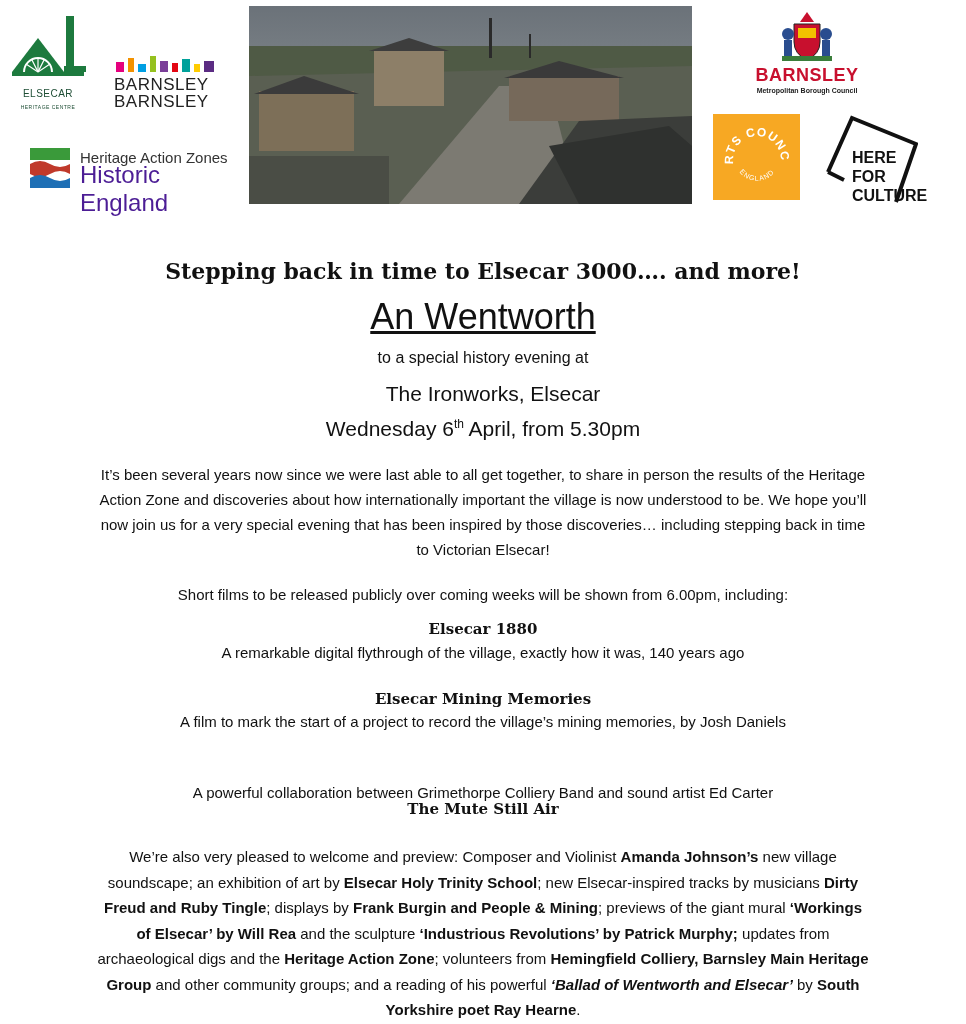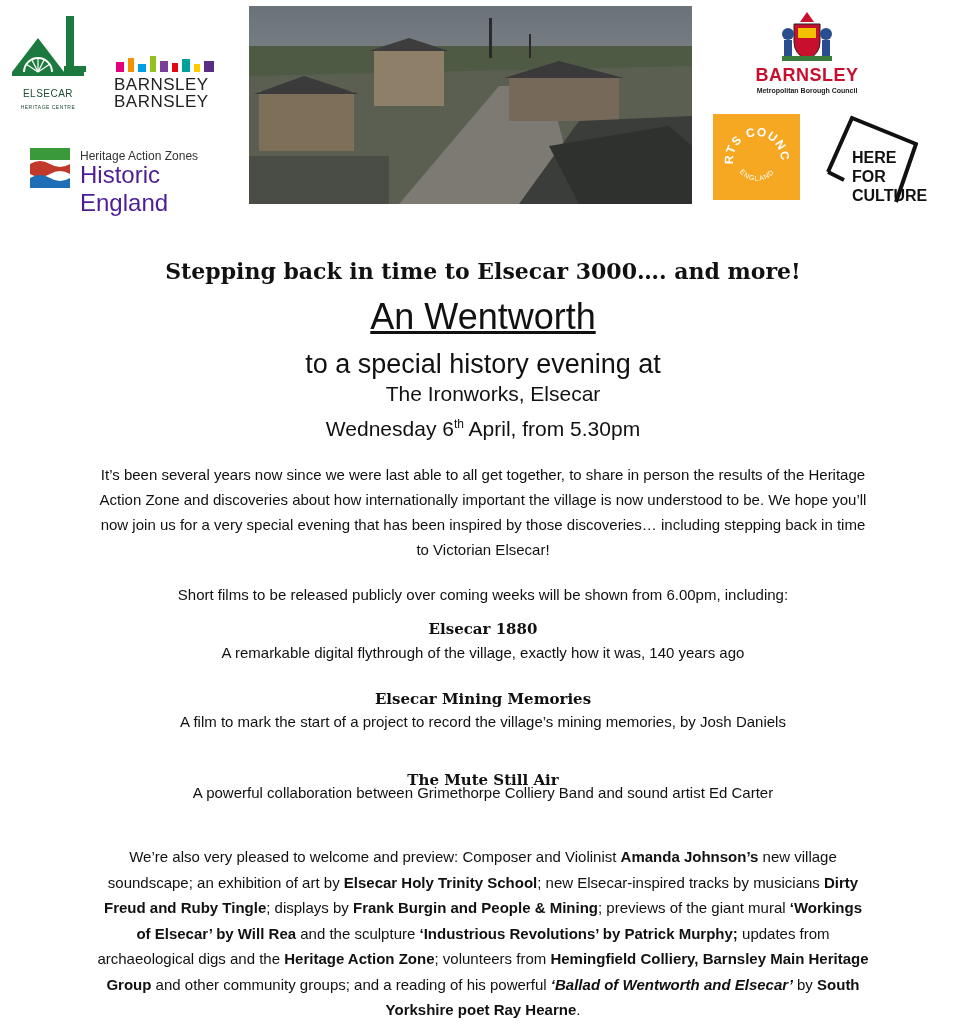--- a/index.html
+++ b/index.html
@@ -8,49 +8,49 @@
   
   .logo { position:absolute; }
   .elsecar { left:4px; top:14px; width:88px; height:106px; }
   .elsecar .name { position:absolute; left:0; width:88px; top:74px; text-align:center; font-size:10px; letter-spacing:0.5px; color:#1d4d34; }
   .elsecar .sub { position:absolute; left:0; width:88px; top:90px; text-align:center; font-size:5px; letter-spacing:0.5px; color:#1d4d34; }
 
   .bmuseums { left:112px; top:52px; width:110px; height:60px; }
   .bmuseums .name { position:absolute; left:2px; top:24px; font-size:17px; line-height:17px; letter-spacing:0.5px; color:#222; }
 
   .he { left:28px; top:146px; width:200px; height:50px; }
-  .he .sub { position:absolute; left:52px; top:3px; font-size:12px; color:#333; }
+  .he .sub { position:absolute; left:52px; top:3px; font-size:15px; color:#333; }
   .he .name { position:absolute; left:52px; top:15px; font-size:24px; color:#4c1d95; }
 
   .hero { position:absolute; left:249px; top:6px; width:443px; height:198px; overflow:hidden; }
 
   .bmbc { left:732px; top:10px; width:150px; height:90px; }
   .bmbc .name { position:absolute; left:0; width:150px; top:55px; text-align:center; font-weight:bold; font-size:18px; color:#c8102e; letter-spacing:0.5px; }
   .bmbc .sub { position:absolute; left:0; width:150px; top:77px; text-align:center; font-size:7px; font-weight:bold; color:#222; }
 
   .arts { left:713px; top:114px; width:87px; height:86px; background:#f7a823; }
   .hfc { left:822px; top:114px; width:96px; height:90px; }
   .hfc .name { position:absolute; left:30px; top:34px; font-weight:bold; font-size:16px; line-height:19px; color:#111; }
 
   
   .center { position:absolute; left:0; width:966px; text-align:center; }
   .tagline { top:258px; font-family:"DejaVu Serif", serif; font-weight:bold; font-size:22px; }
   .invite { top:296px; font-size:36px; text-decoration:underline; }
-  .line1 { top:349px; font-size:27px; }
+  .line1 { top:349px; font-size:16px; }
   .line2 { top:382px; font-size:21px;padding-left:10px; }
   .line3 { top:417px; font-size:21px; }
   .line3 sup { font-size:12px; }
 
   .para { position:absolute; left:95px; width:776px; text-align:center; font-size:15px; line-height:25px; }
   .intro { top:462px; }
   .shortfilms { top:582px; }
   .film-title { font-family:"DejaVu Serif", serif; font-weight:bold; font-size:15px;text-align:center; }
   .f1t { top:620px; } .f1d { top:644px; font-size:15px; }
   .f2t { top:690px; } .f2d { top:713px; font-size:15px; }
-  .f3t { top:771px; } .f3d { top:784px; font-size:15px; }
+  .f3t { top:800px; } .f3d { top:784px; font-size:15px; }
   .closing { top:844px; line-height:25.5px; }
   .closing b { font-weight:bold; }
 </style>
 </head>
 <body>
 
 <div class="logo elsecar">
   <svg width="88" height="74" viewBox="0 0 88 74">
     <rect x="62" y="2" width="8" height="56" fill="#1d7a3e"></rect>
     <polygon points="8,58 34,24 60,58" fill="#1d7a3e"></polygon>

